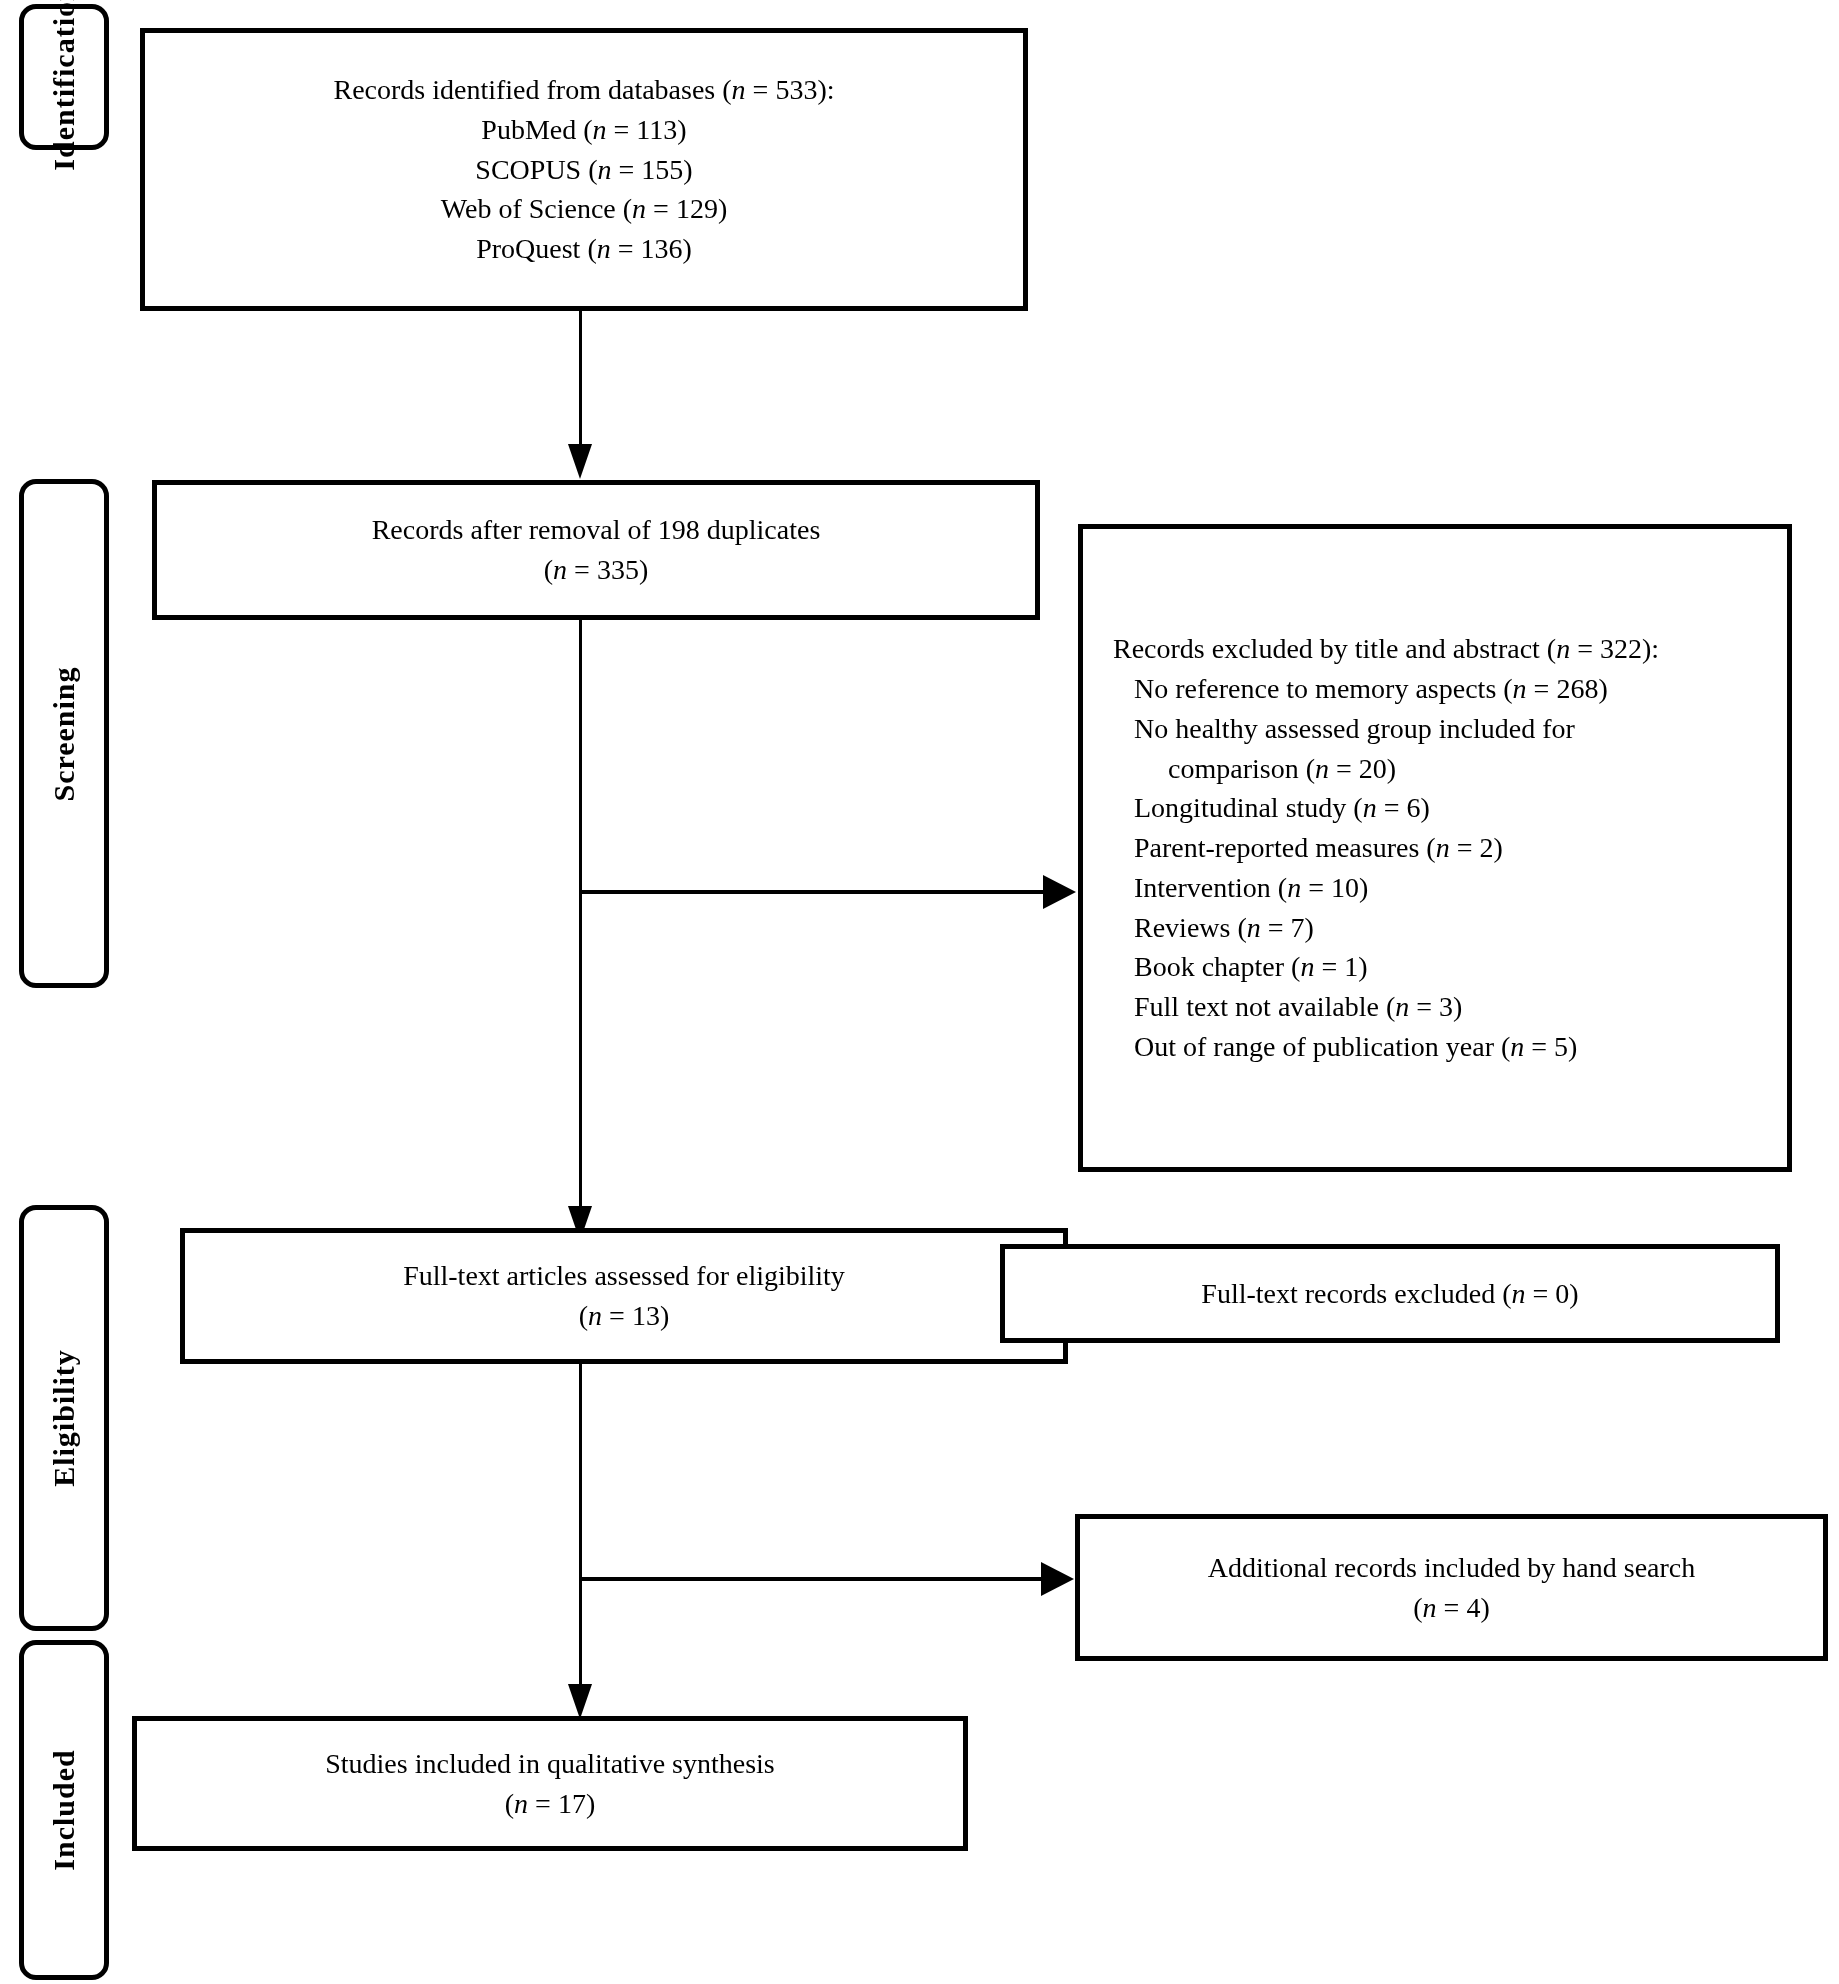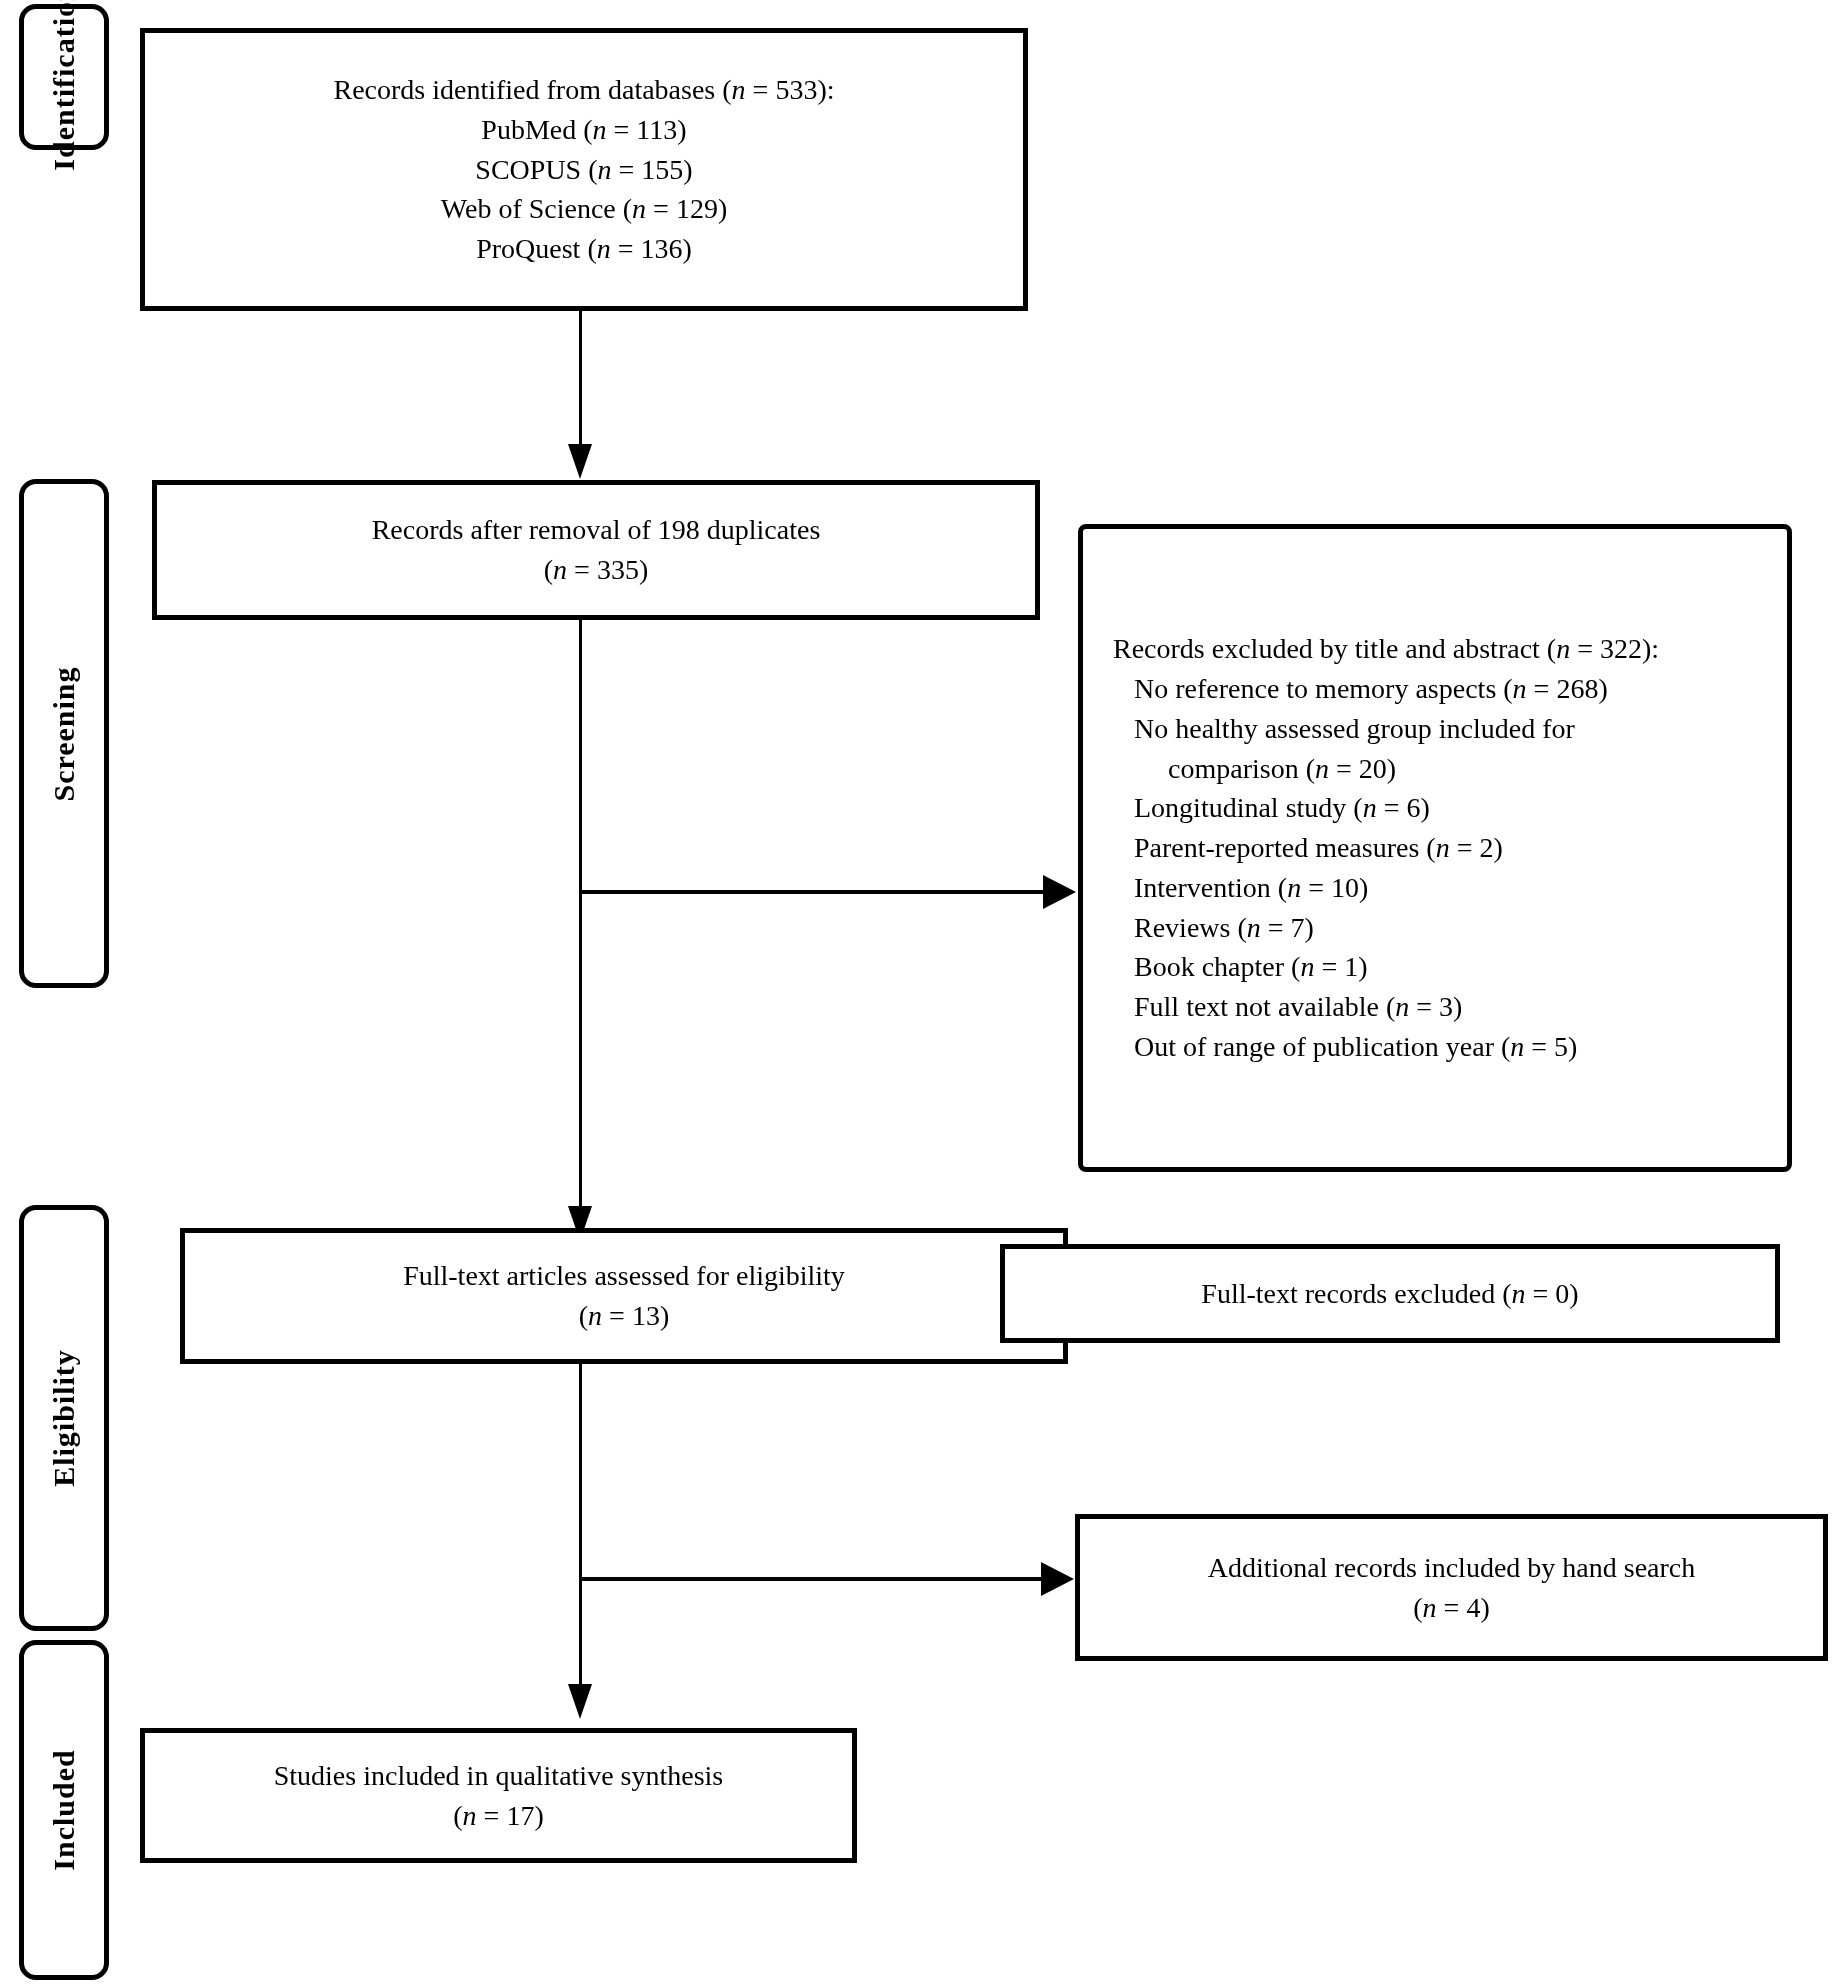--- a/index.html
+++ b/index.html
@@ -131,21 +131,21 @@
       <span class="box-line">(<span class="ital">n</span> = 335)</span>
     </div>
   </div>
 
   <div class="vline" style="left:579px; top:619px; width:2.5px; height:587px;"></div>
   <div class="arrow-down" style="left:568px; top:1206px;"></div>
 
   <div class="hline" style="left:580px; top:890px; width:464px;"></div>
   <div class="arrow-right" style="left:1043px; top:875px;"></div>
 
-  <div class="flow-box" style="left:1078px; top:524px; width:714px; height:648px;border-radius:8px;">
+  <div class="flow-box" style="left:1078px; top:524px; width:714px; height:648px;">
     <div class="box-text left">
       <span class="box-line">Records excluded by title and abstract (<span class="ital">n</span> = 322):</span>
       <span class="box-line indent-1">No reference to memory aspects (<span class="ital">n</span> = 268)</span>
       <span class="box-line indent-1">No healthy assessed group included for</span>
       <span class="box-line indent-2">comparison (<span class="ital">n</span> = 20)</span>
       <span class="box-line indent-1">Longitudinal study (<span class="ital">n</span> = 6)</span>
       <span class="box-line indent-1">Parent-reported measures (<span class="ital">n</span> = 2)</span>
       <span class="box-line indent-1">Intervention (<span class="ital">n</span> = 10)</span>
       <span class="box-line indent-1">Reviews (<span class="ital">n</span> = 7)</span>
       <span class="box-line indent-1">Book chapter (<span class="ital">n</span> = 1)</span>
@@ -176,21 +176,21 @@
   <div class="hline" style="left:580px; top:1577px; width:463px;"></div>
   <div class="arrow-right" style="left:1041px; top:1562px;"></div>
 
   <div class="flow-box" style="left:1075px; top:1514px; width:753px; height:147px;">
     <div class="box-text">
       <span class="box-line">Additional records included by hand search</span>
       <span class="box-line">(<span class="ital">n</span> = 4)</span>
     </div>
   </div>
 
-  <div class="flow-box" style="left:140px; top:1716px; width:717px; height:135px;margin-top:12px;">
+  <div class="flow-box" style="left:132px; top:1716px; width:836px; height:135px;">
     <div class="box-text">
       <span class="box-line">Studies included in qualitative synthesis</span>
       <span class="box-line">(<span class="ital">n</span> = 17)</span>
     </div>
   </div>
 
 </div>
 
 
 </body></html>

